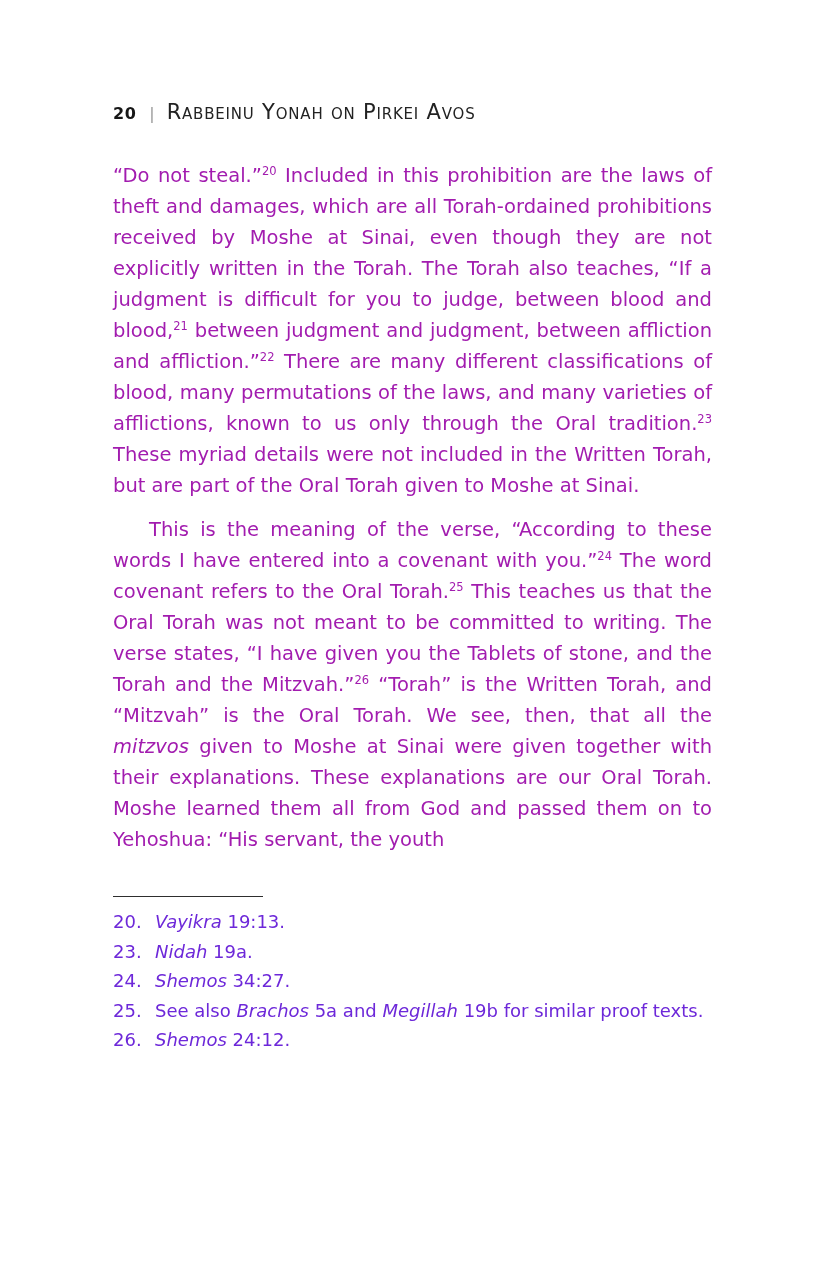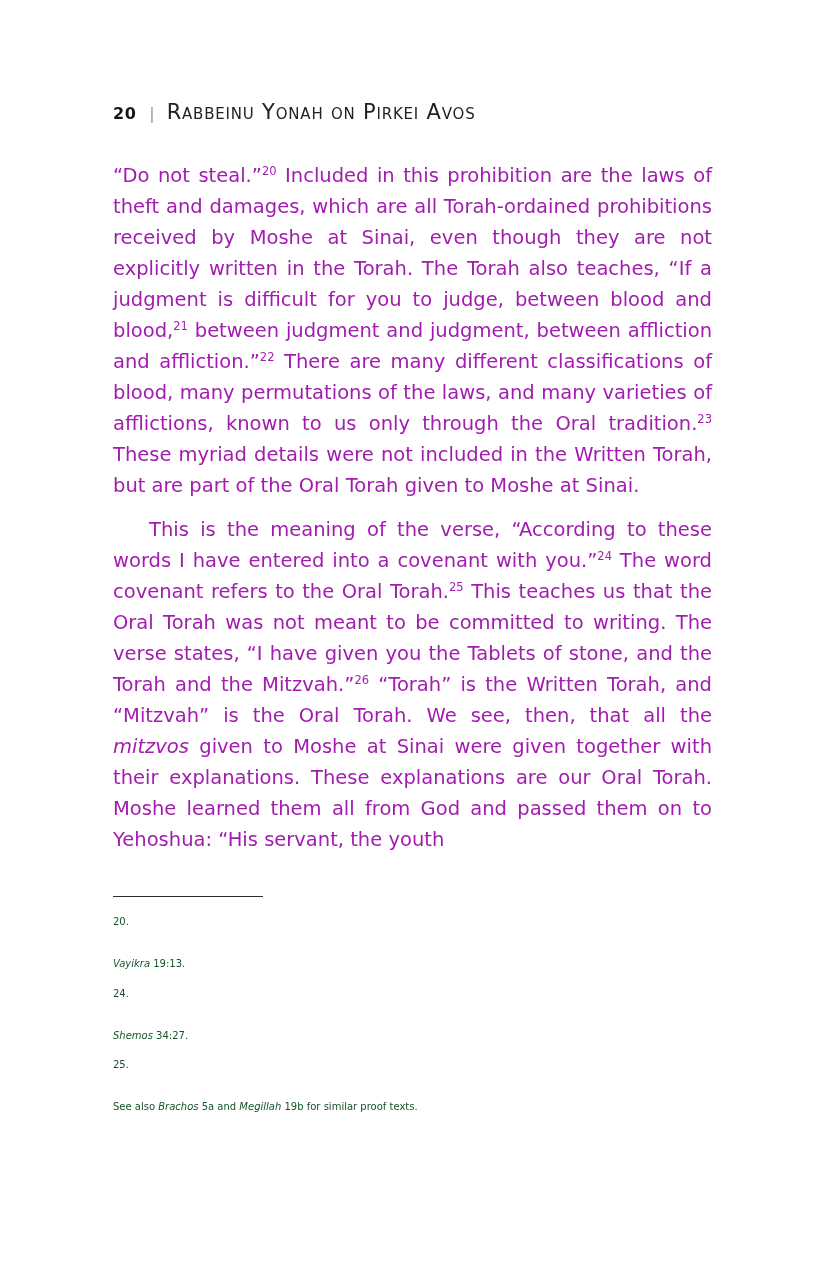--- a/index.html
+++ b/index.html
@@ -85,24 +85,23 @@
   }
   .fn-rule {
     width: 150px;
     height: 0;
     border-top: 1.5px solid #2e2e2e;
     margin-bottom: 14px;
   }
   .fn-item {
     display: flex;
     margin-bottom: 8px;
-    font-size: 10px;
+    font-size: 18px;
     line-height: 21.5px;
-    color: #14532d;
-    flex-direction: column;
+    color: #6d28d9;
   }
   .fn-num {
     flex: 0 0 42px;
   }
   .fn-text {
     flex: 1;
     text-align: justify;
   }
 </style>
 </head>
@@ -124,26 +123,34 @@
   <footer class="footnotes">
     <div class="fn-rule"></div>
 
     <div class="fn-item">
       <span class="fn-num">20.</span>
       <span class="fn-text"><i>Vayikra</i><span> 19:13.</span></span>
     </div>
 
 
 
+    <div class="fn-item">
+      <span class="fn-num">23.</span>
+      <span class="fn-text"><i>Nidah</i><span> 19a.</span></span>
+    </div>
 
     <div class="fn-item">
       <span class="fn-num">24.</span>
       <span class="fn-text"><i>Shemos</i><span> 34:27.</span></span>
     </div>
 
     <div class="fn-item">
       <span class="fn-num">25.</span>
       <span class="fn-text"><span>See also </span><i>Brachos</i><span> 5a and </span><i>Megillah</i><span> 19b for similar proof texts.</span></span>
     </div>
 
+    <div class="fn-item">
+      <span class="fn-num">26.</span>
+      <span class="fn-text"><i>Shemos</i><span> 24:12.</span></span>
+    </div>
   </footer>
 
 </div>
 
 </body></html>

